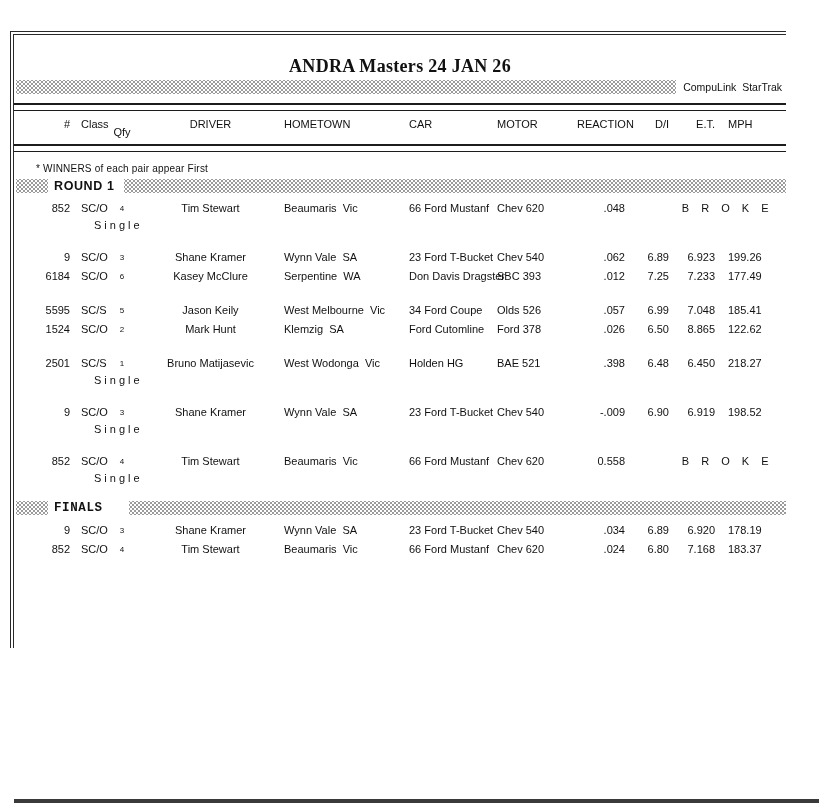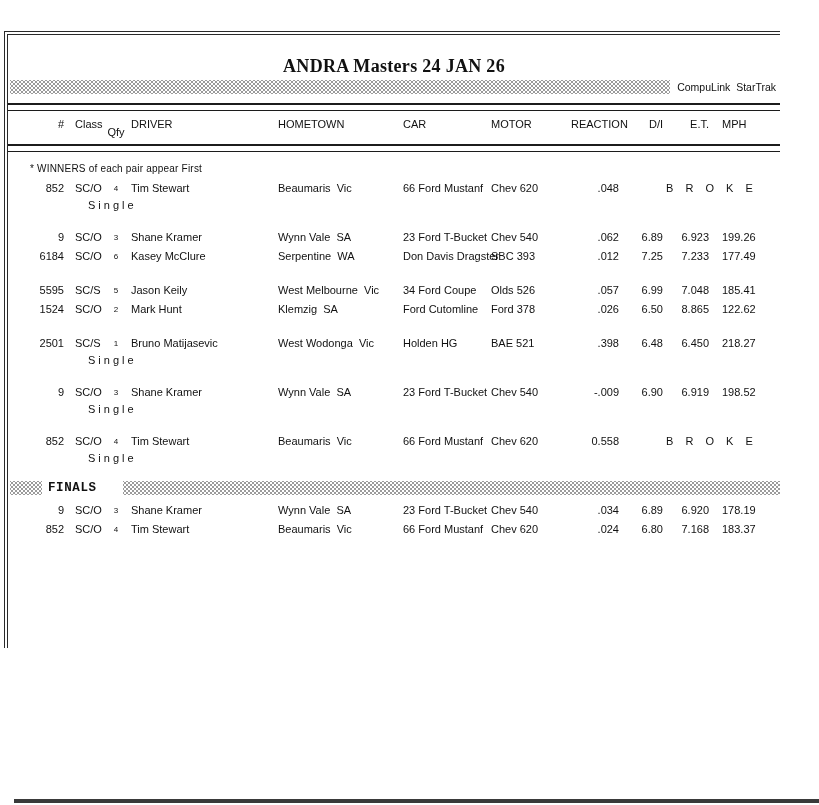--- a/index.html
+++ b/index.html
@@ -2,21 +2,21 @@
 <html><head>
 <meta charset="utf-8">
 <style>
   html,body{margin:0;padding:0;background:#fff;}
   body{
     width:819px;height:805px;position:relative;overflow:hidden;
     font-family:"Liberation Sans",sans-serif;color:#111;
     -webkit-font-smoothing:antialiased;
   }
   .page{
-    position:absolute;left:4px;top:31px;width:776px;height:617px;
+    position:absolute;left:10px;top:31px;width:776px;height:617px;
     border-top:4px double #2a2a2a;border-left:4px double #2a2a2a;
     box-sizing:border-box;
   }
   .bottom-edge{position:absolute;left:14px;top:799px;width:805px;height:4px;background:#3a3a3a;}
   .title{
     text-align:center;margin-top:21px;
     font-family:"Liberation Serif",serif;font-weight:bold;font-size:18px;letter-spacing:.3px;
   }
   .subhead{
     display:flex;align-items:baseline;margin:24px 10px 0 18px;
@@ -39,24 +39,24 @@
   .grid{
     display:grid;
     grid-template-columns:38px 40px 20px 152px 125px 88px 80px 48px 44px 46px 58px;
     font-size:11px;line-height:18px;white-space:pre;
   }
   .cols{padding:4px 0 3px 20px;font-size:11px;}
   .c-num{text-align:right;padding-right:2px;}
   .c-class{padding-left:9px;}
   .c-qfy{text-align:center;}
   .rows .c-qfy{font-size:8px;line-height:19px;}
-  .c-driver{padding-left:5px;}
+  .c-driver{padding-left:5px;text-align:center;}
   .c-reaction,.c-di,.c-et{text-align:right;}
   .c-mph{padding-left:13px;}
-  .c-broke{grid-column:10 / span 2;letter-spacing:4.5px;padding-left:3px;}
+  .c-broke{grid-column:10 / span 2;letter-spacing:4.5px;padding-left:3px;text-align:right;}
   .hdr-qfy{text-align:center;margin-top:8px;}
   .note{font-size:10px;margin:11px 0 5px 22px;letter-spacing:.2px;}
   .band{display:flex;align-items:center;height:14px;margin:0 0 6px 2px;}
   .band .lead{width:32px;height:100%;}
   .band .fill{flex:1;height:100%;}
   .band-label{font-size:12.5px;font-weight:bold;letter-spacing:.6px;padding:0 10px 0 6px;white-space:pre;}
   .band-label.wide{padding-right:26px;font-family:Liberation Mono, monospace;}
   .rows{padding-left:20px;}
   .group{margin-bottom:15px;}
   .single-line{font-size:11px;letter-spacing:3px;padding-left:60px;line-height:15px;margin-bottom:14px;}
@@ -90,20 +90,25 @@
     <span class="c-et">E.T.</span>
     <span class="c-mph">MPH</span>
   </div>
 
   <div class="hrule2"></div>
 
   <div class="note">* WINNERS of each pair appear First</div>
 
   <div id="results">
       <div class="section">
+        <div class="band">
+          <div class="lead dots"></div>
+          <span class="band-label">ROUND 1</span>
+          <div class="fill dots"></div>
+        </div>
         <div class="rows">
           <div class="group">
             <div class="grid"><span class="c-num">852</span><span class="c-class">SC/O</span><span class="c-qfy">4</span><span class="c-driver">Tim Stewart</span><span class="c-hometown">Beaumaris  Vic</span><span class="c-car">66 Ford Mustanf</span><span class="c-motor">Chev 620</span><span class="c-reaction">.048</span><span class="c-di"></span><span class="c-broke">B R O K E</span></div>
             <div class="single-line">Single</div>
           </div>
           <div class="group">
             <div class="grid"><span class="c-num">9</span><span class="c-class">SC/O</span><span class="c-qfy">3</span><span class="c-driver">Shane Kramer</span><span class="c-hometown">Wynn Vale  SA</span><span class="c-car">23 Ford T-Bucket</span><span class="c-motor">Chev 540</span><span class="c-reaction">.062</span><span class="c-di">6.89</span><span class="c-et">6.923</span><span class="c-mph">199.26</span></div>
             <div class="grid"><span class="c-num">6184</span><span class="c-class">SC/O</span><span class="c-qfy">6</span><span class="c-driver">Kasey McClure</span><span class="c-hometown">Serpentine  WA</span><span class="c-car">Don Davis Dragster</span><span class="c-motor">SBC 393</span><span class="c-reaction">.012</span><span class="c-di">7.25</span><span class="c-et">7.233</span><span class="c-mph">177.49</span></div>
           </div>
           <div class="group">

